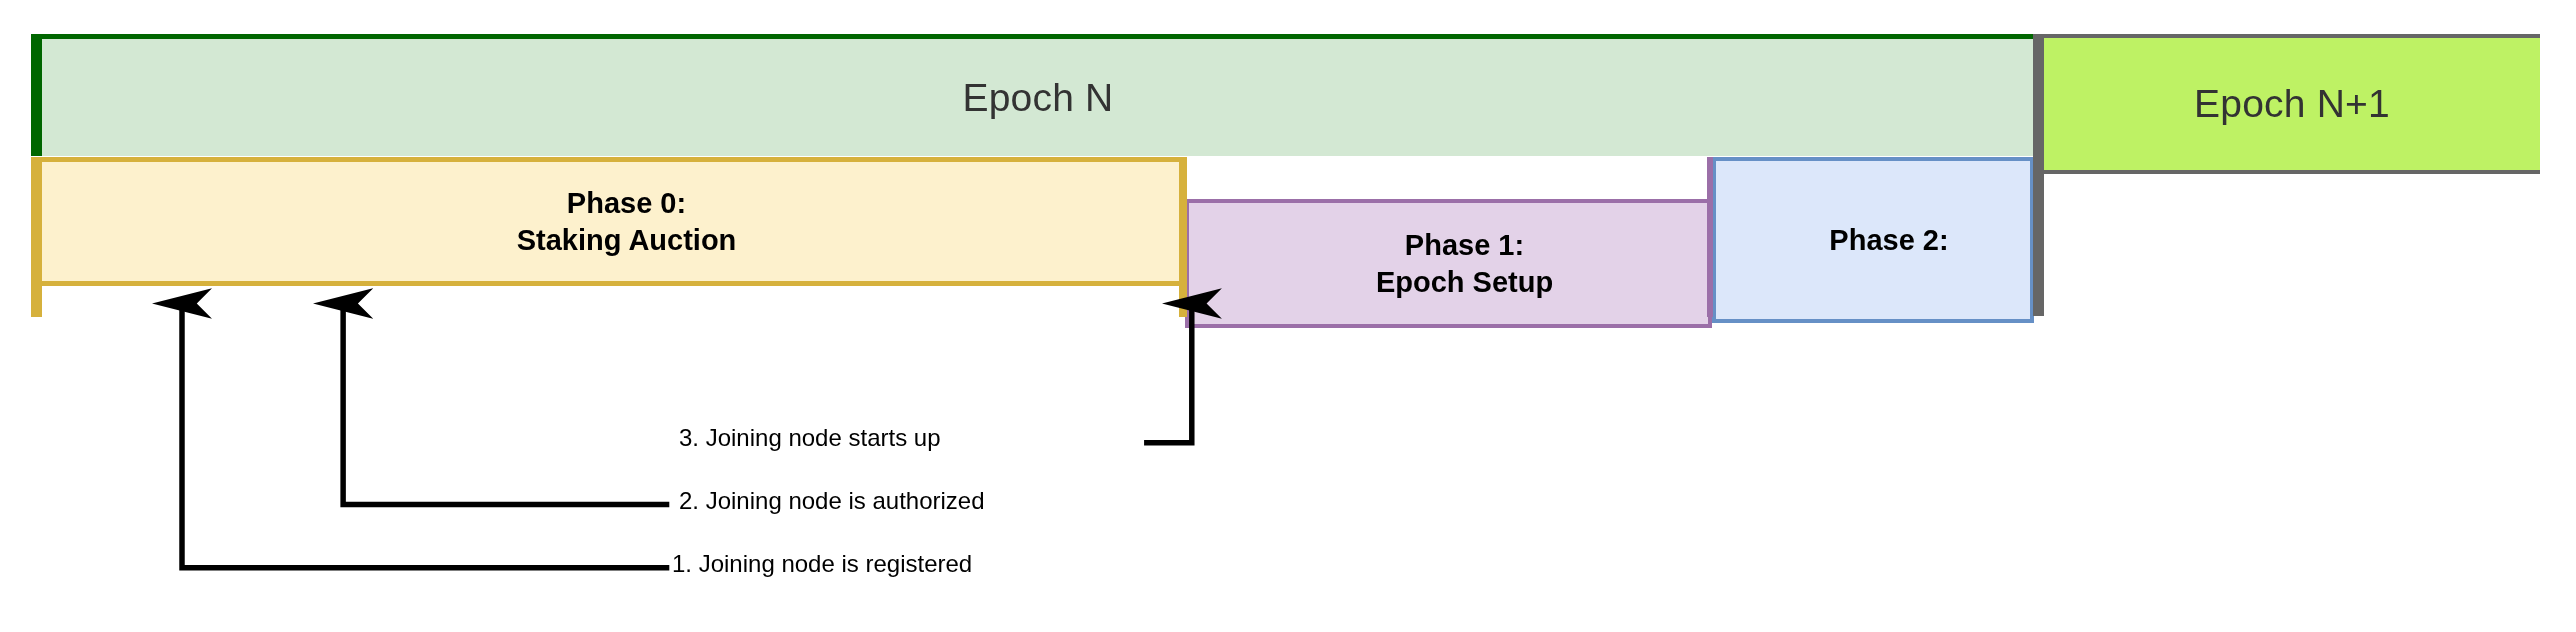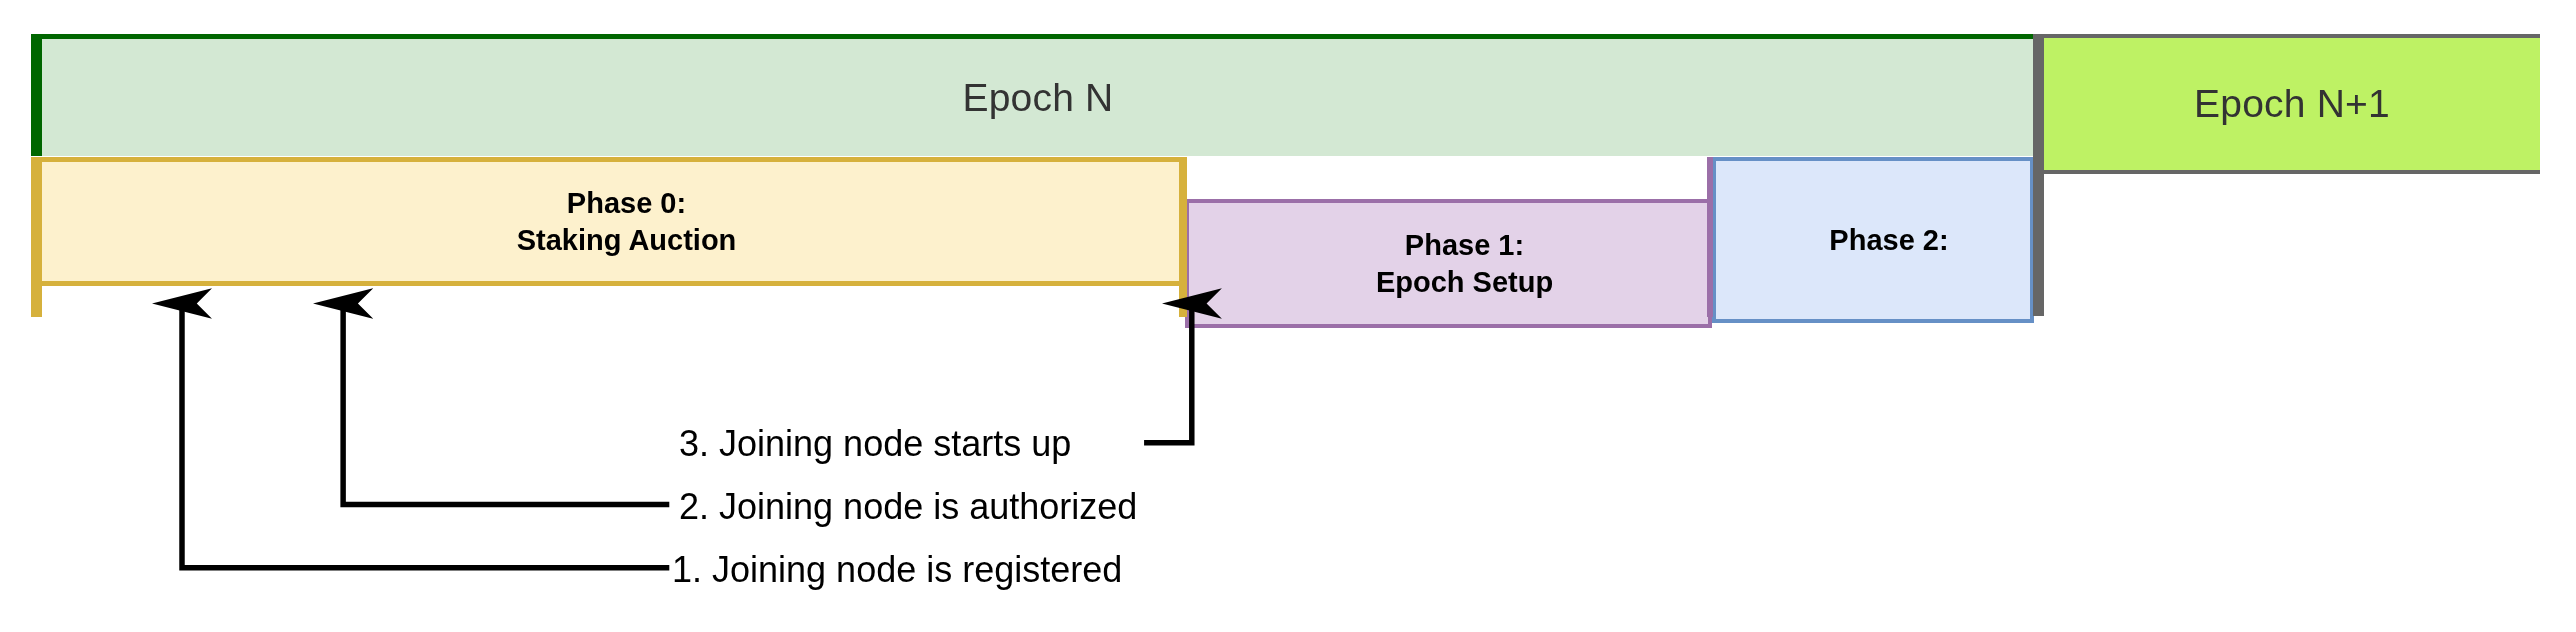--- a/index.html
+++ b/index.html
@@ -133,21 +133,21 @@
     position: absolute;
     left: 0; top: 0;
     width: 2576px;
     height: 632px;
     pointer-events: none;
   }
 
   
   .callout-label {
     position: absolute;
-    font-size: 36px;
+    font-size: 24px;
     color: #000000;
     white-space: nowrap;
     line-height: 1;
   }
   #label-3 { left: 679px; top: 426px; }
   #label-2 { left: 679px; top: 489px; }
   #label-1 { left: 672px; top: 552px; }
 </style>
 </head>
 <body>

